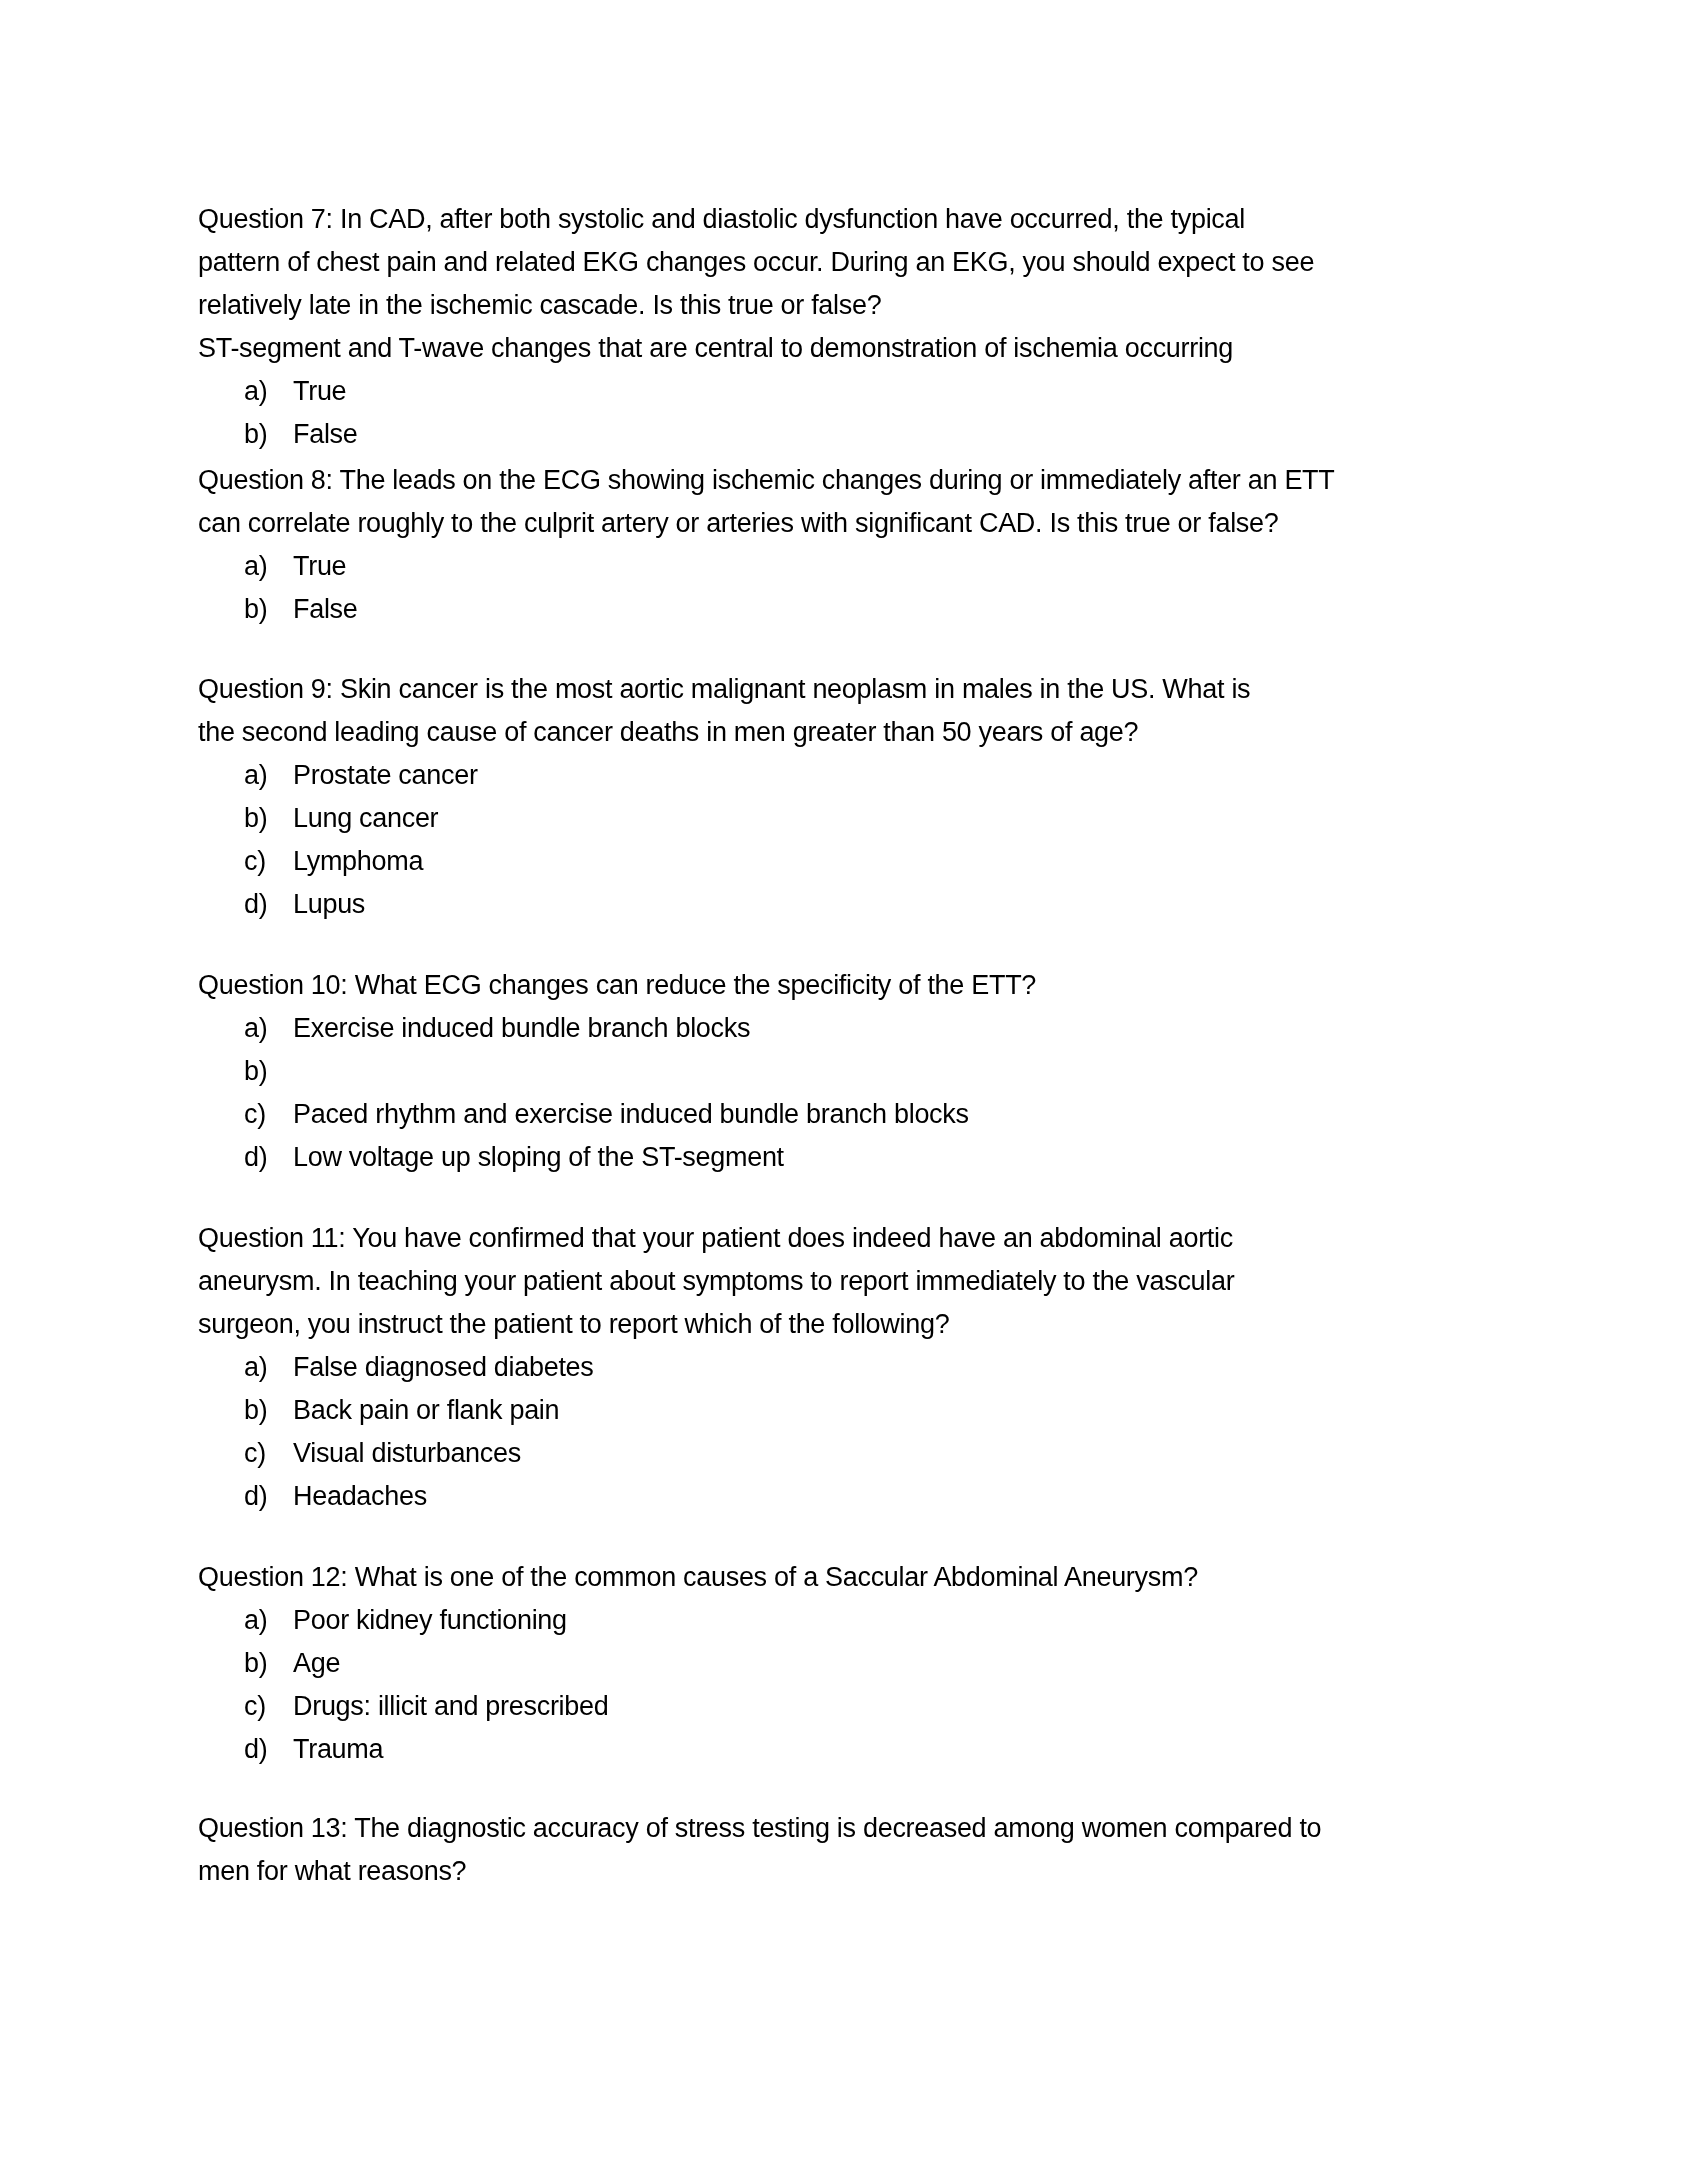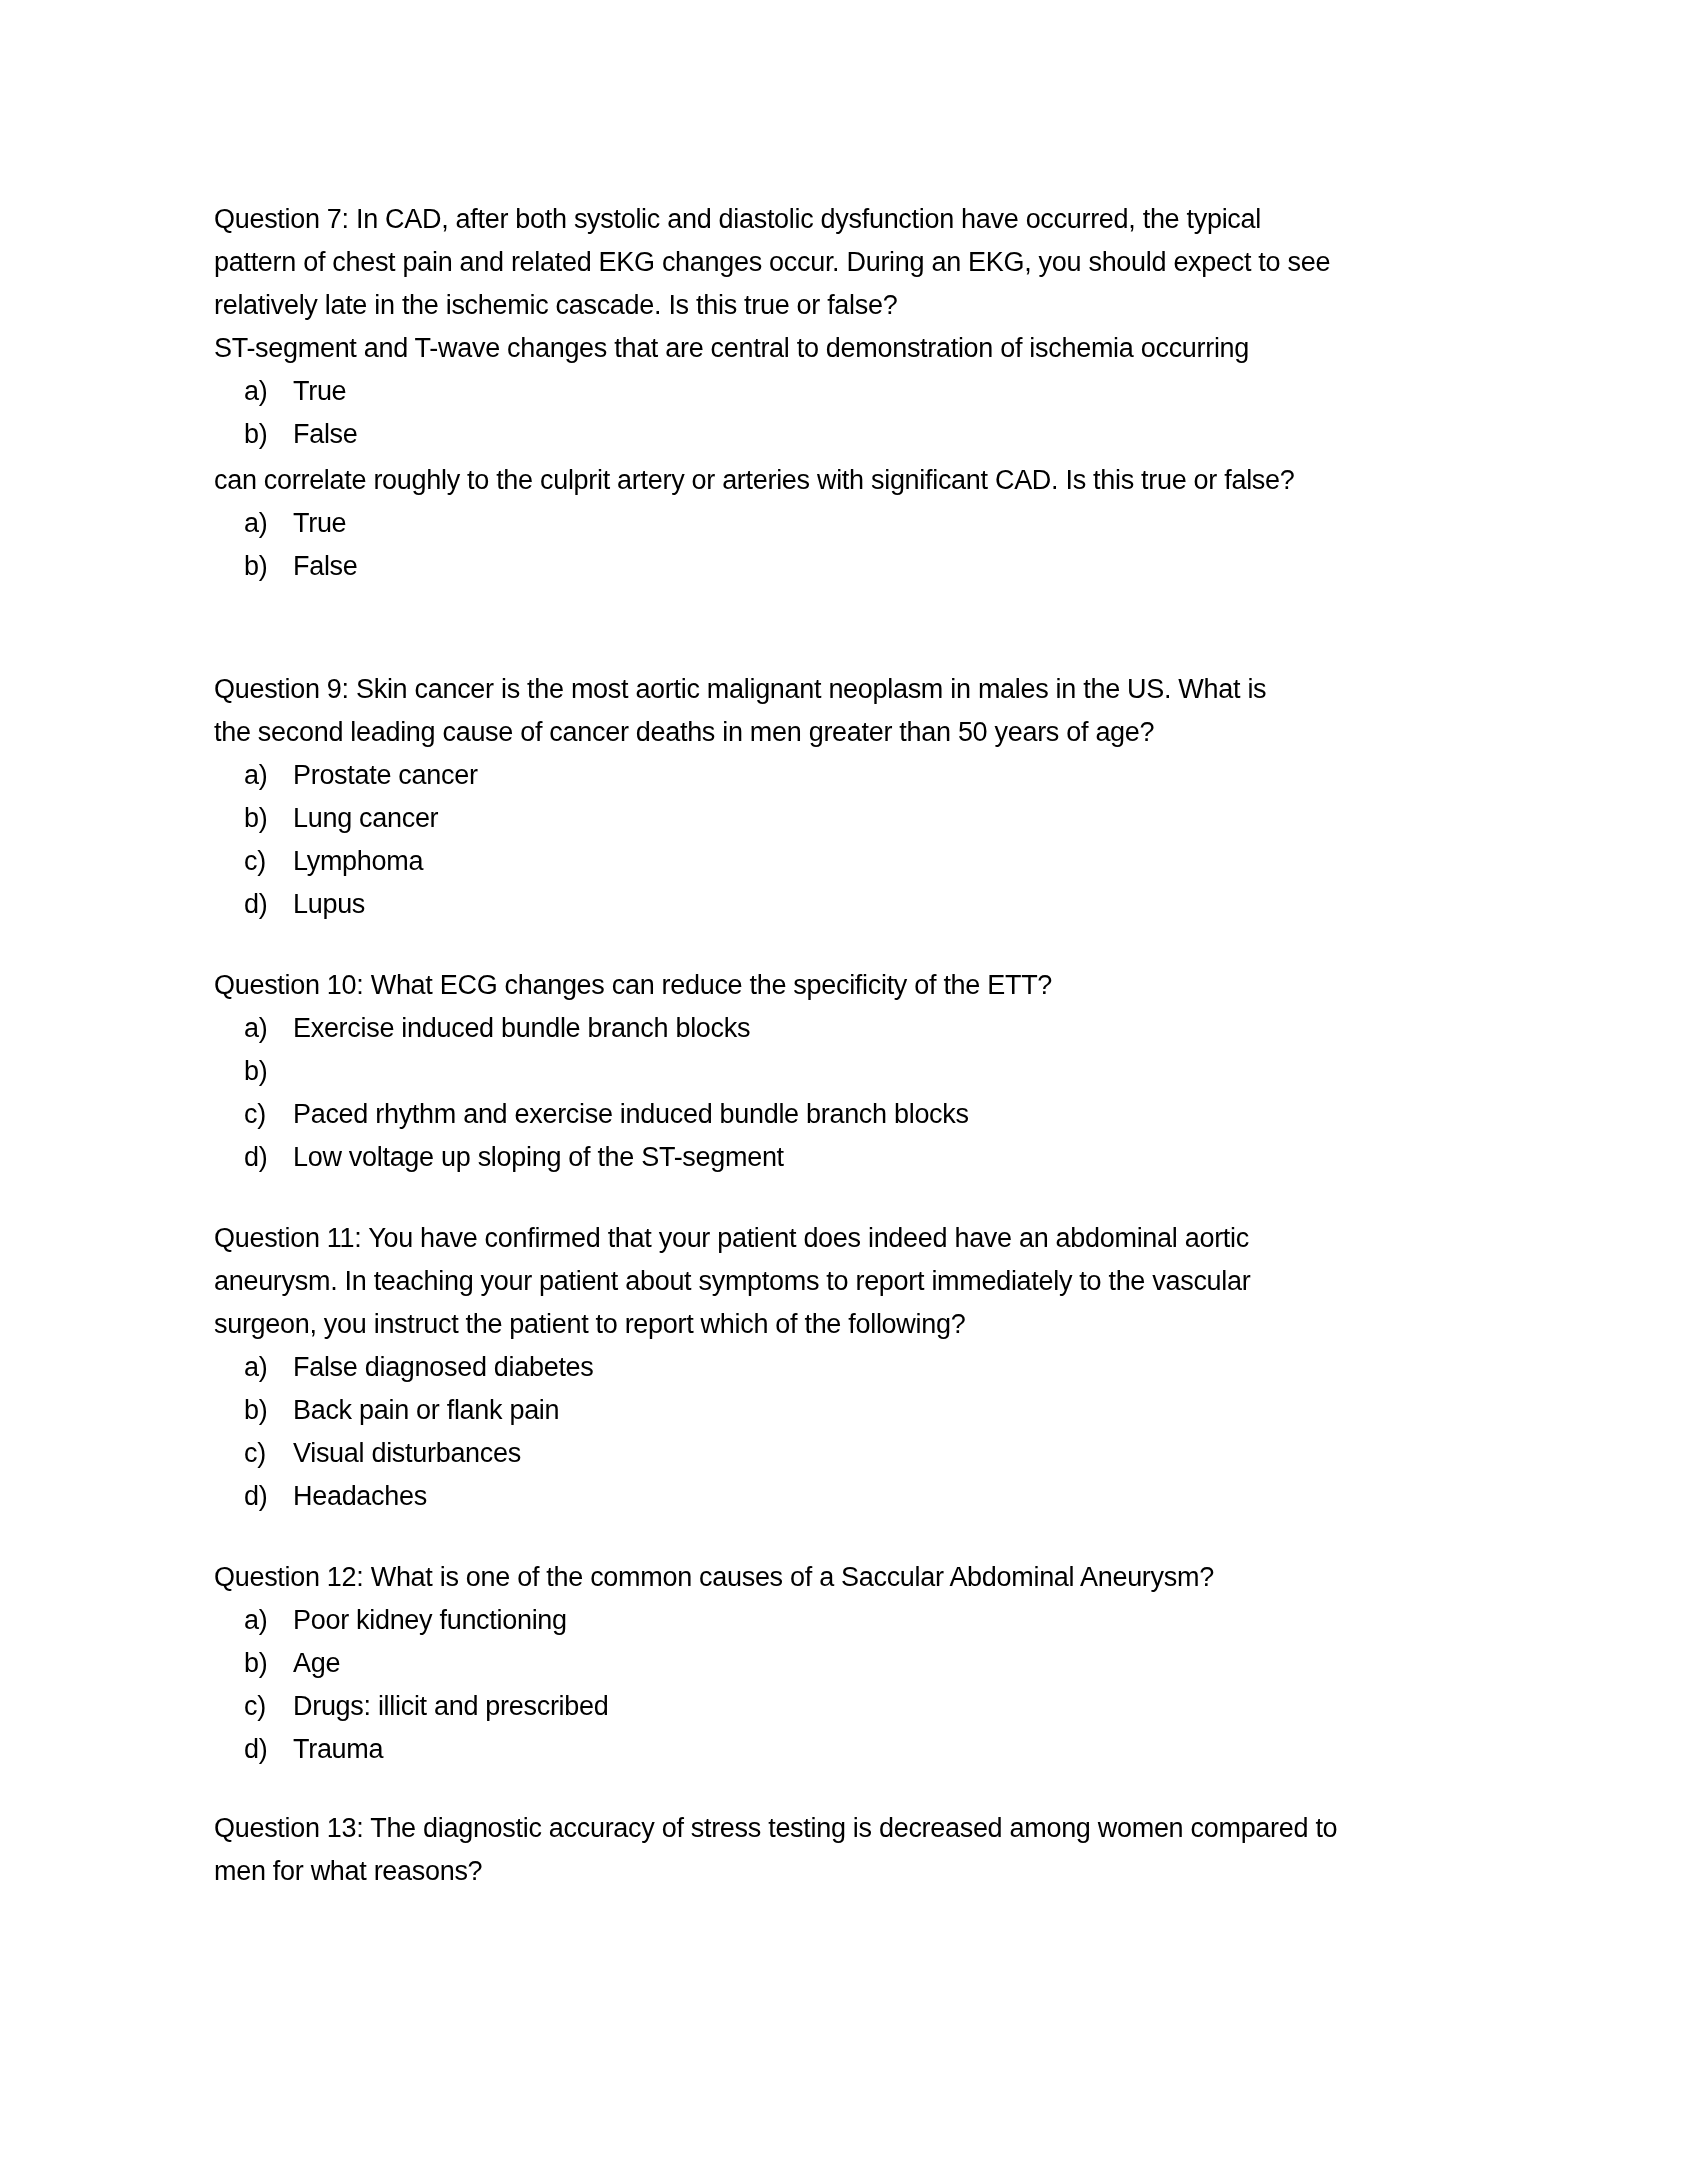--- a/index.html
+++ b/index.html
@@ -1,21 +1,21 @@
 <!DOCTYPE html>
 <html><head>
 <meta charset="utf-8">
 <style>
   html, body { margin: 0; padding: 0; background: #ffffff; }
   body { width: 1683px; height: 2178px; position: relative; overflow: hidden;
          font-family: "Liberation Sans", sans-serif; color: #000000; }
   .page { position: absolute; left: 198px; top: 198px; width: 1287px; }
   .question { position: absolute; left: 0; width: 1287px; }
   .q-line { display: block; height: 43px; line-height: 43px; font-size: 27px;
-            white-space: nowrap; letter-spacing: -0.3px; margin-left: 16px; }
+            white-space: nowrap; letter-spacing: -0.3px; }
   .option { display: block; height: 43px; line-height: 43px; font-size: 27px;
             white-space: nowrap; position: relative; letter-spacing: -0.3px; }
   .opt-letter { position: absolute; left: 46px; }
   .opt-text { position: absolute; left: 95px; text-align: right; }
 </style>
 </head>
 <body>
 
 <div class="page">
 
@@ -28,20 +28,21 @@
       <span class="opt-letter">a)</span>
       <span class="opt-text">True</span>
     </div>
     <div class="option">
       <span class="opt-letter">b)</span>
       <span class="opt-text">False</span>
     </div>
   </div>
 
   <div class="question" style="top:261px">
+    <span class="q-line">Question 8: The leads on the ECG showing ischemic changes during or immediately after an ETT</span>
     <span class="q-line">can correlate roughly to the culprit artery or arteries with significant CAD. Is this true or false?</span>
     <div class="option">
       <span class="opt-letter">a)</span>
       <span class="opt-text">True</span>
     </div>
     <div class="option">
       <span class="opt-letter">b)</span>
       <span class="opt-text">False</span>
     </div>
   </div>

